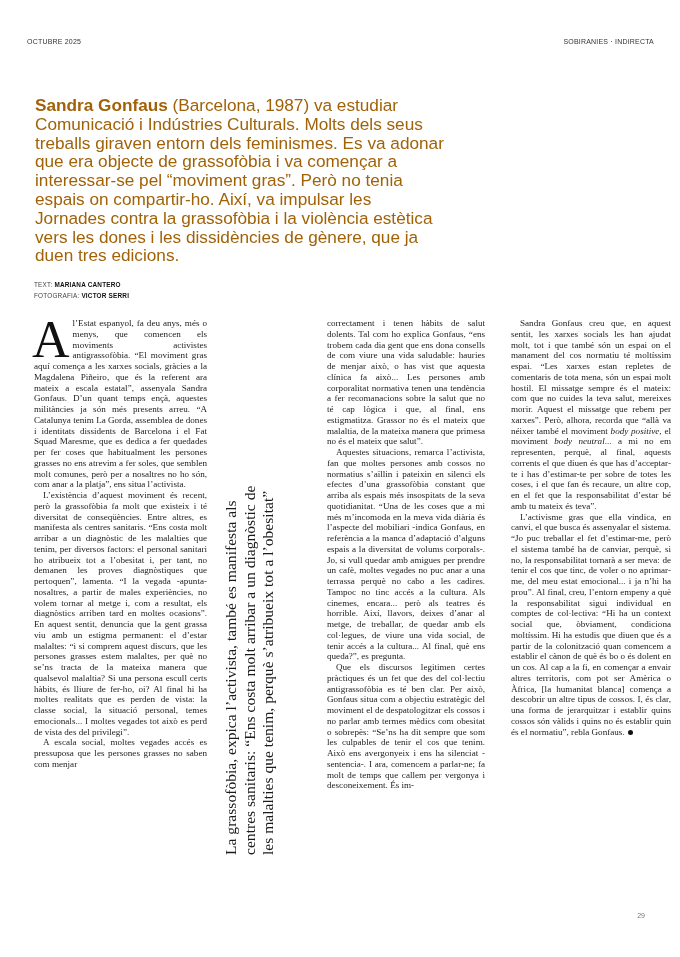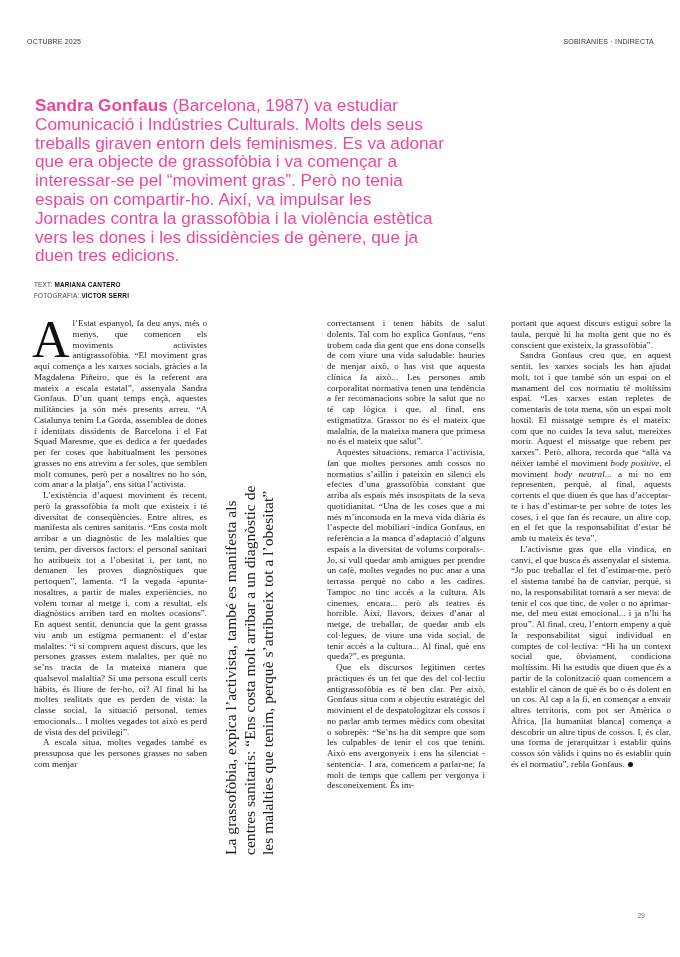--- a/index.html
+++ b/index.html
@@ -1,20 +1,20 @@
 <!DOCTYPE html>
 <html><head>
 <meta charset="utf-8">
 <style>
   html, body { margin: 0; padding: 0; background: #ffffff; }
   body { width: 680px; height: 957px; position: relative; overflow: hidden; color: #1a1a1a; }
   .running-head { position: absolute; top: 38px; font-family: "Liberation Sans", sans-serif; font-size: 7px; letter-spacing: 0.2px; color: #333; }
   .rh-left { left: 27px; }
   .rh-right { right: 26px; }
-  .intro { position: absolute; left: 35px; top: 96px; width: 410px; font-family: "Liberation Sans", sans-serif; font-size: 17.2px; line-height: 18.8px; color: #ec4899; }
+  .intro { position: absolute; left: 35px; top: 96px; width: 410px; font-family: "Liberation Sans", sans-serif; font-size: 17.2px; line-height: 18.8px; color: #a16207; }
   .intro .name { font-weight: bold; }
   .credits { position: absolute; left: 34px; top: 280px; font-family: "Liberation Sans", sans-serif; font-size: 6.4px; line-height: 10.5px; color: #444; letter-spacing: 0.2px; }
   .credits b { color: #111; }
   .col { position: absolute; font-family: "Liberation Serif", serif; font-size: 9.1px; line-height: 10.75px; text-align: justify; color: #222; hyphens: manual; }
   .col p { margin: 0; text-indent: 9px; }
   .col p.noindent { text-indent: 0; }
   .col1 { left: 34px; top: 318px; width: 173px; }
   .col2 { left: 327px; top: 318px; width: 158px; }
   .col3 { left: 511px; top: 318px; width: 160px; }
   .dropcap { float: left; font-family: "Liberation Serif", serif; font-size: 52px; line-height: 40px; margin: 2px 3px 0 -2px; color: #111; }
@@ -33,32 +33,31 @@
 <div class="intro"><span class="name">Sandra Gonfaus</span><span> (Barcelona, 1987) va estudiar Comunicació i Indústries Culturals. Molts dels seus treballs giraven entorn dels feminismes. Es va adonar que era objecte de grassofòbia i va començar a interessar-se pel “moviment gras”. Però no tenia espais on compartir-ho. Així, va impulsar les Jornades contra la grassofòbia i la violència estètica vers les dones i les dissidències de gènere, que ja duen tres edicions.</span></div>
 
 <div class="credits">
   <div><span>TEXT: </span><b>MARIANA CANTERO</b></div>
   <div><span>FOTOGRAFIA: </span><b>VICTOR SERRI</b></div>
 </div>
 
 <div class="col col1">
   <p class="noindent"><span class="dropcap">A</span><span>l’Estat espanyol, fa deu anys, més o menys, que comencen els moviments activistes antigrassofòbia. “El moviment gras aquí comença a les xarxes socials, gràcies a la Magdalena Piñeiro, que és la referent ara mateix a escala estatal”, assenyala Sandra Gonfaus. D’un quant temps ençà, aquestes militàncies ja són més presents arreu. “A Catalunya tenim La Gorda, assemblea de dones i identitats dissidents de Barcelona i el Fat Squad Maresme, que es dedica a fer quedades per fer coses que habitualment les persones grasses no ens atrevim a fer soles, que semblen molt comunes, però per a nosaltres no ho són, com anar a la platja”, ens situa l’activista.</span></p>
   <p>L’existència d’aquest moviment és recent, però la grassofòbia fa molt que existeix i té diversitat de conseqüències. Entre altres, es manifesta als centres sanitaris. “Ens costa molt arribar a un diagnòstic de les malalties que tenim, per diversos factors: el personal sanitari ho atribueix tot a l’obesitat i, per tant, no demanen les proves diagnòstiques que pertoquen”, lamenta. “I la vegada -apunta- nosaltres, a partir de males experiències, no volem tornar al metge i, com a resultat, els diagnòstics arriben tard en moltes ocasions”. En aquest sentit, denuncia que la gent grassa viu amb un estigma permanent: el d’estar malaltes: “i si comprem aquest discurs, que les persones grasses estem malaltes, per què no se’ns tracta de la mateixa manera que qualsevol malaltia? Si una persona escull certs hàbits, és lliure de fer-ho, oi? Al final hi ha moltes realitats que es perden de vista: la classe social, la situació personal, temes emocionals... I moltes vegades tot això es perd de vista des del privilegi”.</p>
-  <p>A escala situa, moltes vegades també es pressuposa que les persones grasses no saben com menjar</p>
+  <p>A escala social, moltes vegades accés es pressuposa que les persones grasses no saben com menjar</p>
 </div>
 
 <div class="pullquote-wrap">
   <div class="pullquote">La grassofòbia, expica l’activista, també es manifesta als centres sanitaris: “Ens costa molt arribar a un diagnòstic de les malalties que tenim, perquè s’atribueix tot a l’obesitat”</div>
 </div>
 
 <div class="col col2">
   <p class="noindent">correctament i tenen hàbits de salut dolents. Tal com ho explica Gonfaus, “ens trobem cada dia gent que ens dona consells de com viure una vida saludable: hauries de menjar això, o has vist que aquesta clínica fa això... Les persones amb corporalitat normativa tenen una tendència a fer recomanacions sobre la salut que no té cap lògica i que, al final, ens estigmatitza. Grassor no és el mateix que malaltia, de la mateixa manera que primesa no és el mateix que salut”.</p>
   <p>Aquestes situacions, remarca l’activista, fan que moltes persones amb cossos no normatius s’aïllin i pateixin en silenci els efectes d’una grassofòbia constant que arriba als espais més insospitats de la seva quotidianitat. “Una de les coses que a mi més m’incomoda en la meva vida diària és l’aspecte del mobiliari -indica Gonfaus, en referència a la manca d’adaptació d’alguns espais a la diversitat de volums corporals-. Jo, si vull quedar amb amigues per prendre un cafè, moltes vegades no puc anar a una terrassa perquè no cabo a les cadires. Tampoc no tinc accés a la cultura. Als cinemes, encara... però als teatres és horrible. Així, llavors, deixes d’anar al metge, de treballar, de quedar amb els col·legues, de viure una vida social, de tenir accés a la cultura... Al final, què ens queda?”, es pregunta.</p>
   <p>Que els discursos legitimen certes pràctiques és un fet que des del col·lectiu antigrassofòbia es té ben clar. Per això, Gonfaus situa com a objectiu estratègic del moviment el de despatologitzar els cossos i no parlar amb termes mèdics com obesitat o sobrepès: “Se’ns ha dit sempre que som les culpables de tenir el cos que tenim. Això ens avergonyeix i ens ha silenciat -sentencia-. I ara, comencem a parlar-ne; fa molt de temps que callem per vergonya i desconeixement. És im-</p>
 </div>
 
 <div class="col col3">
-  <p class="noindent">portant que aquest discurs estigui sobre la taula, perquè hi ha molta gent que no és conscient que existeix, la grassofòbia”.</p>
   <p><span>Sandra Gonfaus creu que, en aquest sentit, les xarxes socials les han ajudat molt, tot i que també són un espai on el manament del cos normatiu té moltíssim espai. “Les xarxes estan repletes de comentaris de tota mena, són un espai molt hostil. El missatge sempre és el mateix: com que no cuides la teva salut, mereixes morir. Aquest el missatge que rebem per xarxes”. Però, alhora, recorda que “allà va néixer també el moviment </span><em>body positive</em><span>, el moviment </span><em>body neutral</em><span>... a mi no em representen, perquè, al final, aquests corrents el que diuen és que has d’acceptar-te i has d’estimar-te per sobre de totes les coses, i el que fan és recaure, un altre cop, en el fet que la responsabilitat d’estar bé amb tu mateix és teva”.</span></p>
   <p><span>L’activisme gras que ella vindica, en canvi, el que busca és assenyalar el sistema. “Jo puc treballar el fet d’estimar-me, però el sistema també ha de canviar, perquè, si no, la responsabilitat tornarà a ser meva: de tenir el cos que tinc, de voler o no aprimar-me, del meu estat emocional... i ja n’hi ha prou”. Al final, creu, l’entorn empeny a què la responsabilitat sigui individual en comptes de col·lectiva: “Hi ha un context social que, òbviament, condiciona moltíssim. Hi ha estudis que diuen que és a partir de la colonització quan comencem a establir el cànon de què és bo o és dolent en un cos. Al cap a la fi, en començar a envair altres territoris, com pot ser Amèrica o Àfrica, [la humanitat blanca] comença a descobrir un altre tipus de cossos. I, és clar, una forma de jerarquitzar i establir quins cossos són vàlids i quins no és establir quin és el normatiu”, rebla Gonfaus.</span><span class="endmark"></span></p>
 </div>
 
 <div class="folio">29</div>
 
 </body></html>

